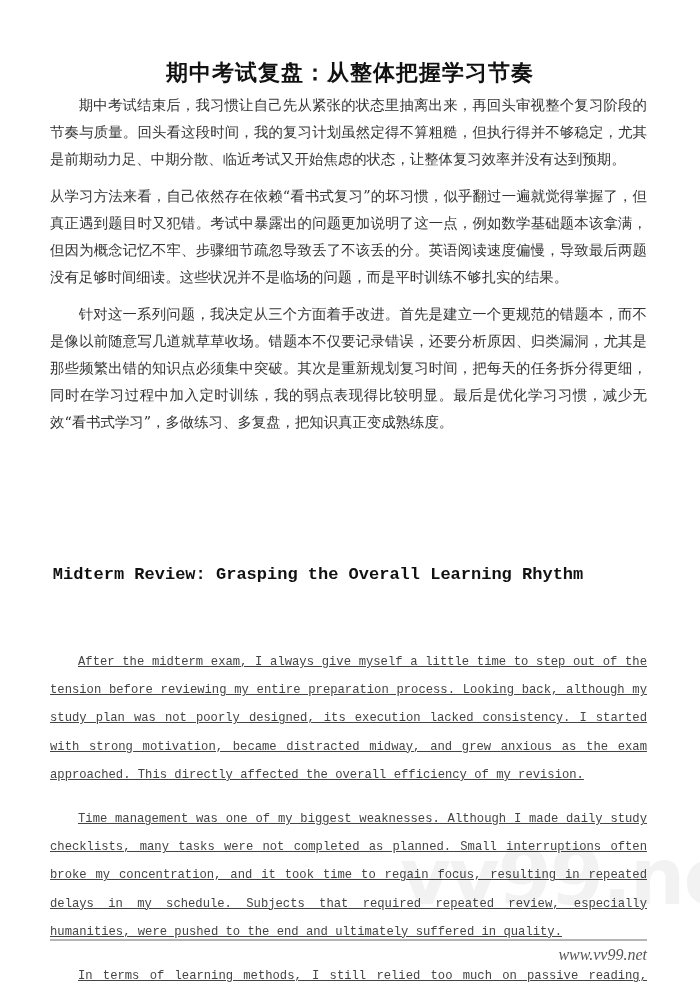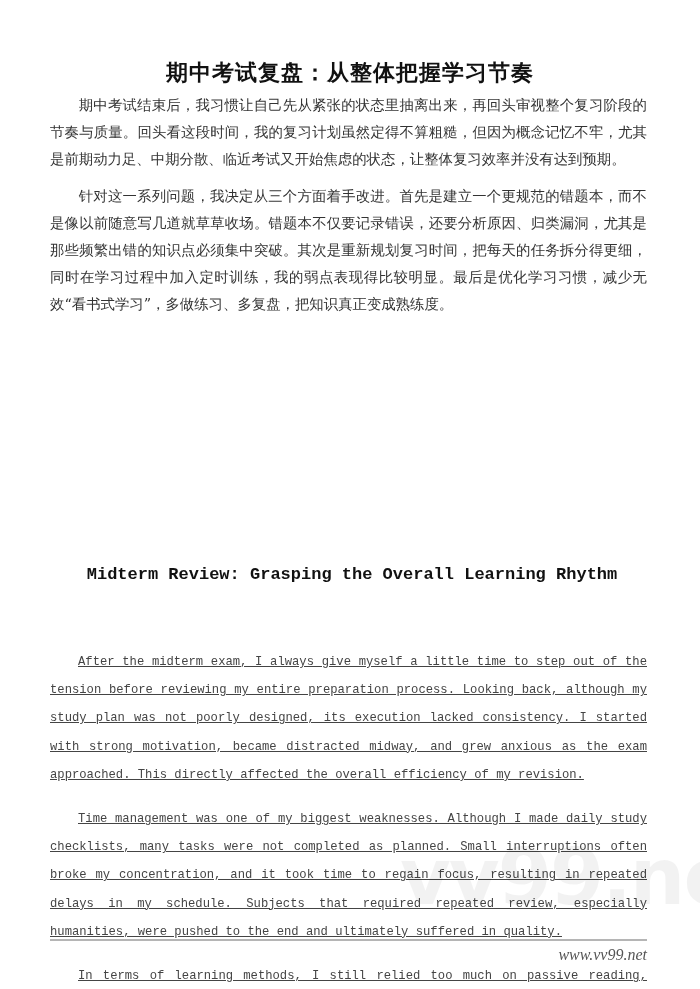--- a/index.html
+++ b/index.html
@@ -12,21 +12,20 @@
     margin-top: 24px;
   }
   .zh-body { position: absolute; left: 50px; width: 597px; top: 92px;
     font-family: "DejaVu Serif", serif; font-size: 14.4px; line-height: 27px; color: #333; }
   .zh-body p { margin: 0 0 10px 0; text-align: justify; text-indent: 2em; }
   .zh-body p.noindent { text-indent: 0; }
   .en-title {
     position: absolute; left: 0; width: 636px; top: 565px; text-align: center;
     font-family: "Liberation Mono", monospace; font-weight: bold; font-size: 17px; color: #111;
     letter-spacing: 0px;
-    padding-left: 34px;
   }
   .en-body { position: absolute; left: 50px; width: 597px; top: 632px;
     font-family: "Liberation Mono", monospace; font-size: 12.2px; line-height: 28.2px; color: #444; }
   .en-body p { margin: 16px 0 10px 0; text-align: justify; text-indent: 28px; text-decoration: underline; }
   .watermark {
     position: absolute; left: 400px; top: 832px;
     font-family: "DejaVu Sans", sans-serif; font-weight: bold; font-size: 78px;
     color: rgba(0,0,0,0.05); letter-spacing: -2px; pointer-events: none;
   }
   .footer-rule { position: absolute; left: 50px; width: 597px; top: 939px; height: 0; border-top: 2px solid #b5b5b5; }
@@ -34,21 +33,22 @@
     font-family: "Liberation Serif", serif; font-style: italic; font-size: 16px; color: #555; }
 </style>
 </head>
 <body>
 
 <div class="page">
 
   <div class="zh-title">期中考试复盘：从整体把握学习节奏</div>
 
   <div class="zh-body">
-    <p>期中考试结束后，我习惯让自己先从紧张的状态里抽离出来，再回头审视整个复习阶段的节奏与质量。回头看这段时间，我的复习计划虽然定得不算粗糙，但因为概念记忆不牢，尤其是前期动力足、中期分散、临近考试又开始焦虑的状态，让整体复习效率并没有达到预期。</p>
+    <p>期中考试结束后，我习惯让自己先从紧张的状态里抽离出来，再回头审视整个复习阶段的节奏与质量。回头看这段时间，我的复习计划虽然定得不算粗糙，但执行得并不够稳定，尤其是前期动力足、中期分散、临近考试又开始焦虑的状态，让整体复习效率并没有达到预期。</p>
+    <p class="noindent">从学习方法来看，自己依然存在依赖“看书式复习”的坏习惯，似乎翻过一遍就觉得掌握了，但真正遇到题目时又犯错。考试中暴露出的问题更加说明了这一点，例如数学基础题本该拿满，但因为概念记忆不牢、步骤细节疏忽导致丢了不该丢的分。英语阅读速度偏慢，导致最后两题没有足够时间细读。这些状况并不是临场的问题，而是平时训练不够扎实的结果。</p>
     <p>针对这一系列问题，我决定从三个方面着手改进。首先是建立一个更规范的错题本，而不是像以前随意写几道就草草收场。错题本不仅要记录错误，还要分析原因、归类漏洞，尤其是那些频繁出错的知识点必须集中突破。其次是重新规划复习时间，把每天的任务拆分得更细，同时在学习过程中加入定时训练，我的弱点表现得比较明显。最后是优化学习习惯，减少无效“看书式学习”，多做练习、多复盘，把知识真正变成熟练度。</p>
   </div>
 
   <div class="en-title">Midterm Review: Grasping the Overall Learning Rhythm</div>
 
   <div class="en-body">
     <p>After the midterm exam, I always give myself a little time to step out of the tension before reviewing my entire preparation process. Looking back, although my study plan was not poorly designed, its execution lacked consistency. I started with strong motivation, became distracted midway, and grew anxious as the exam approached. This directly affected the overall efficiency of my revision.</p>
     <p>Time management was one of my biggest weaknesses. Although I made daily study checklists, many tasks were not completed as planned. Small interruptions often broke my concentration, and it took time to regain focus, resulting in repeated delays in my schedule. Subjects that required repeated review, especially humanities, were pushed to the end and ultimately suffered in quality.</p>
     <p>In terms of learning methods, I still relied too much on passive reading, assuming I had mastered the material just because I had gone through it. But when solving actual problems, mistakes kept appearing. The exam further highlighted this issue: basic math questions that I should have solved perfectly were lost due to</p>
   </div>

